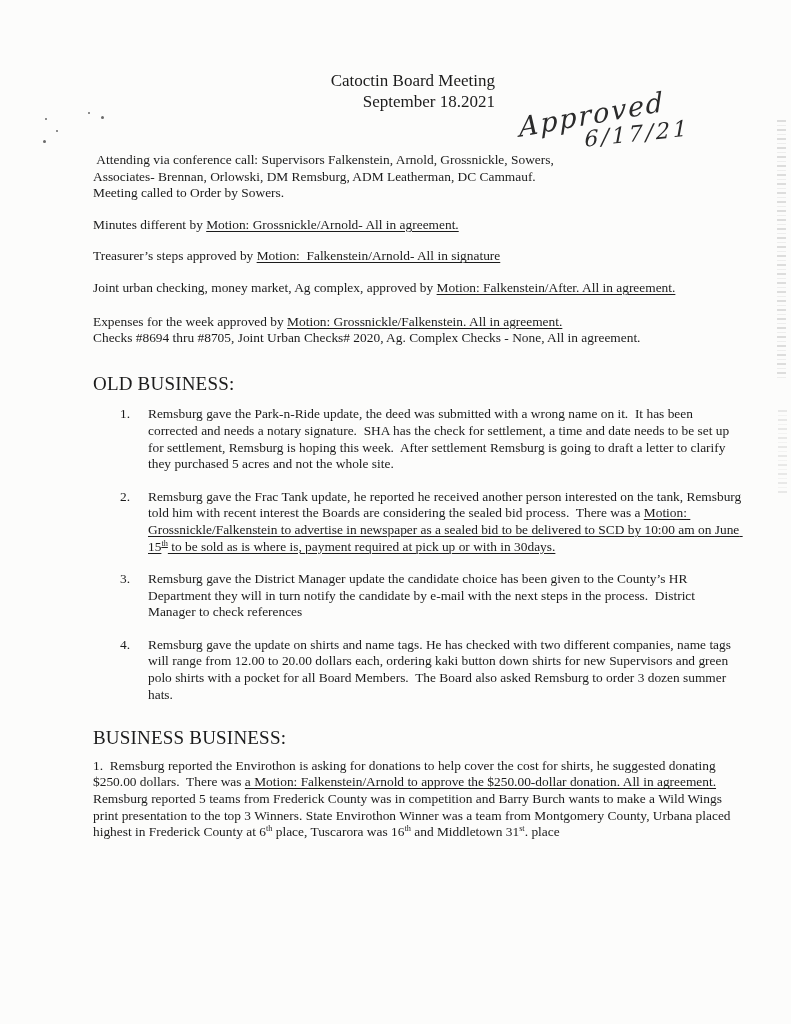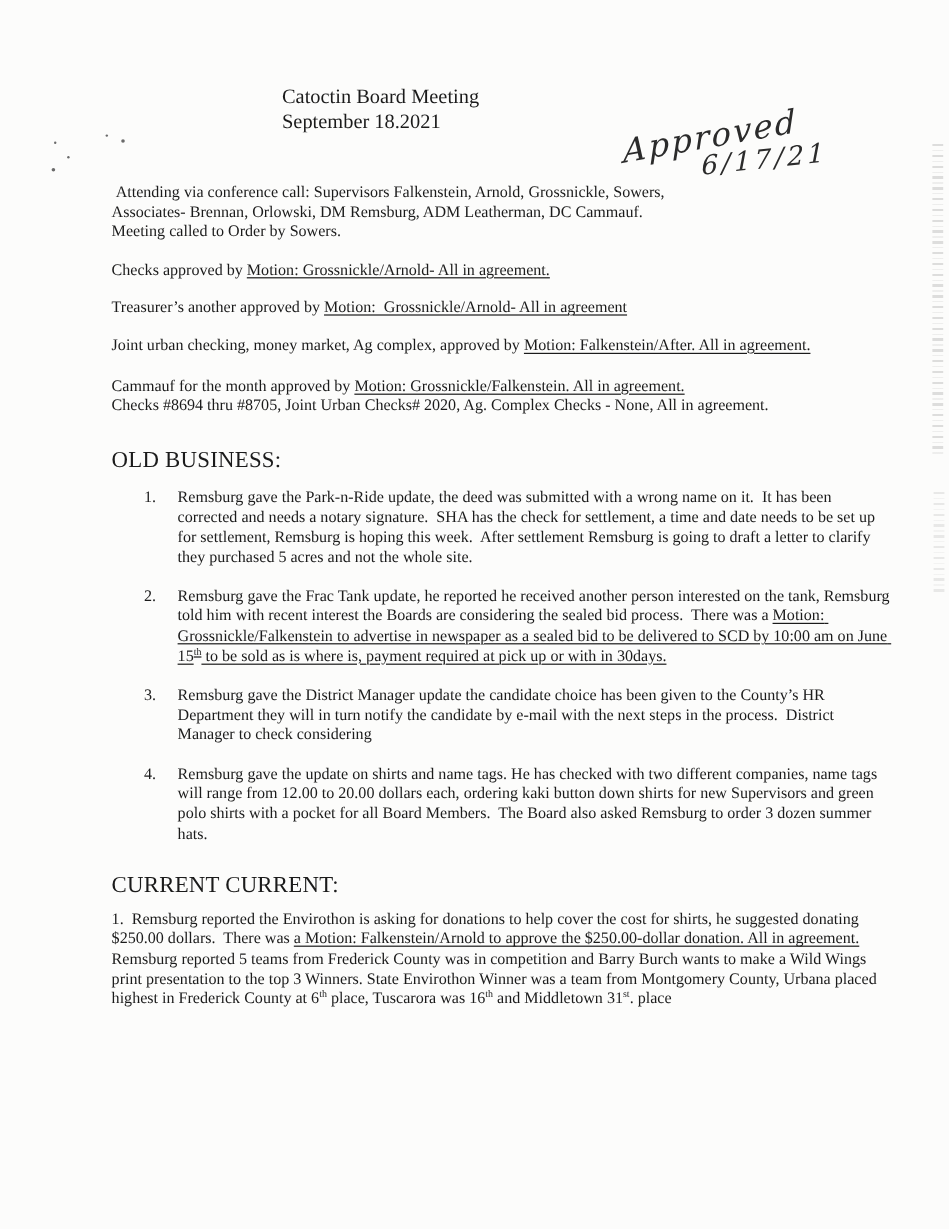--- a/index.html
+++ b/index.html
@@ -21,21 +21,21 @@
     font-style:italic;color:#2b2b2b;
     transform:rotate(-10deg);
     line-height:1;
   }
   .annotation .word{font-size:27px;letter-spacing:2px;display:block;transform:skewX(-8deg);}
   .annotation .date{font-size:22px;letter-spacing:3px;display:block;margin:4px 0 0 62px;transform:rotate(4deg) skewX(-6deg);}
 
   
   .title-block{
     width:260px;margin:70px 0 0 235px;
-    text-align:left;font-size:17px;line-height:21px;
+    text-align:right;font-size:17px;line-height:21px;
   }
 
   
   .content{margin:0 48px 4px 93px;font-size:13.4px;line-height:16.6px;}
   .para{margin:15px 0 0;white-space:pre-wrap;}
   .attendance{margin-top:40px;}
   .expenses{margin-top:17px;}
 
   .section-heading{margin:29px 0 0;font-size:19px;letter-spacing:.2px;white-space:pre-wrap;}
   .cb-heading{margin-top:27px;}
@@ -85,47 +85,47 @@
 
   <div class="title-block">
     <div>Catoctin Board Meeting</div>
     <div>September 18.2021</div>
   </div>
 
   <div class="content">
 
     <p class="para attendance"><span> Attending via conference call: Supervisors Falkenstein, Arnold, Grossnickle, Sowers,</span><br><span>Associates- Brennan, Orlowski, DM Remsburg, ADM Leatherman, DC Cammauf.</span><br><span>Meeting called to Order by Sowers.</span></p>
 
-    <p class="para"><span>Checks approved by </span><span class="u">Motion: Grossnickle/Arnold- All in agreement.</span></p>
+    <p class="para"><span>Minutes different by </span><span class="u">Motion: Grossnickle/Arnold- All in agreement.</span></p>
 
-    <p class="para"><span>Treasurer’s another approved by </span><span class="u">Motion:  Grossnickle/Arnold- All in agreement</span></p>
+    <p class="para"><span>Treasurer’s steps approved by </span><span class="u">Motion:  Falkenstein/Arnold- All in signature</span></p>
 
     <p class="para"><span>Joint urban checking, money market, Ag complex, approved by </span><span class="u">Motion: Falkenstein/After. All in agreement.</span></p>
 
-    <p class="para expenses"><span>Cammauf for the month approved by </span><span class="u">Motion: Grossnickle/Falkenstein. All in agreement.</span><br><span>Checks #8694 thru #8705, Joint Urban Checks# 2020, Ag. Complex Checks - None, All in agreement.</span></p>
+    <p class="para expenses"><span>Expenses for the week approved by </span><span class="u">Motion: Grossnickle/Falkenstein. All in agreement.</span><br><span>Checks #8694 thru #8705, Joint Urban Checks# 2020, Ag. Complex Checks - None, All in agreement.</span></p>
 
     <p class="section-heading">OLD BUSINESS:</p>
 
     <div class="num-list">
       <div class="num-item first-item">
         <span class="num">1.</span>
         <div class="itxt"><span>Remsburg gave the Park-n-Ride update, the deed was submitted with a wrong name on it.  It has been corrected and needs a notary signature.  SHA has the check for settlement, a time and date needs to be set up for settlement, Remsburg is hoping this week.  After settlement Remsburg is going to draft a letter to clarify they purchased 5 acres and not the whole site.</span></div>
       </div>
       <div class="num-item">
         <span class="num">2.</span>
         <div class="itxt"><span>Remsburg gave the Frac Tank update, he reported he received another person interested on the tank, Remsburg told him with recent interest the Boards are considering the sealed bid process.  There was a </span><span class="u">Motion: Grossnickle/Falkenstein to advertise in newspaper as a sealed bid to be delivered to SCD by 10:00 am on June 15</span><sup class="u">th</sup><span class="u"> to be sold as is where is, payment required at pick up or with in 30days.</span></div>
       </div>
       <div class="num-item">
         <span class="num">3.</span>
-        <div class="itxt"><span>Remsburg gave the District Manager update the candidate choice has been given to the County’s HR Department they will in turn notify the candidate by e-mail with the next steps in the process.  District Manager to check considering</span></div>
+        <div class="itxt"><span>Remsburg gave the District Manager update the candidate choice has been given to the County’s HR Department they will in turn notify the candidate by e-mail with the next steps in the process.  District Manager to check references</span></div>
       </div>
       <div class="num-item">
         <span class="num">4.</span>
         <div class="itxt"><span>Remsburg gave the update on shirts and name tags. He has checked with two different companies, name tags will range from 12.00 to 20.00 dollars each, ordering kaki button down shirts for new Supervisors and green polo shirts with a pocket for all Board Members.  The Board also asked Remsburg to order 3 dozen summer hats.</span></div>
       </div>
     </div>
 
-    <p class="section-heading cb-heading">CURRENT CURRENT:</p>
+    <p class="section-heading cb-heading">BUSINESS BUSINESS:</p>
 
     <p class="cb-para"><span>1.  Remsburg reported the Envirothon is asking for donations to help cover the cost for shirts, he suggested donating $250.00 dollars.  There was </span><span class="u">a Motion: Falkenstein/Arnold to approve the $250.00-dollar donation. All in agreement.</span><span> Remsburg reported 5 teams from Frederick County was in competition and Barry Burch wants to make a Wild Wings print presentation to the top 3 Winners. State Envirothon Winner was a team from Montgomery County, Urbana placed highest in Frederick County at 6</span><sup>th</sup><span> place, Tuscarora was 16</span><sup>th</sup><span> and Middletown 31</span><sup>st</sup><span>. place</span></p>
 
   </div>
 </div>
 
 </body></html>

